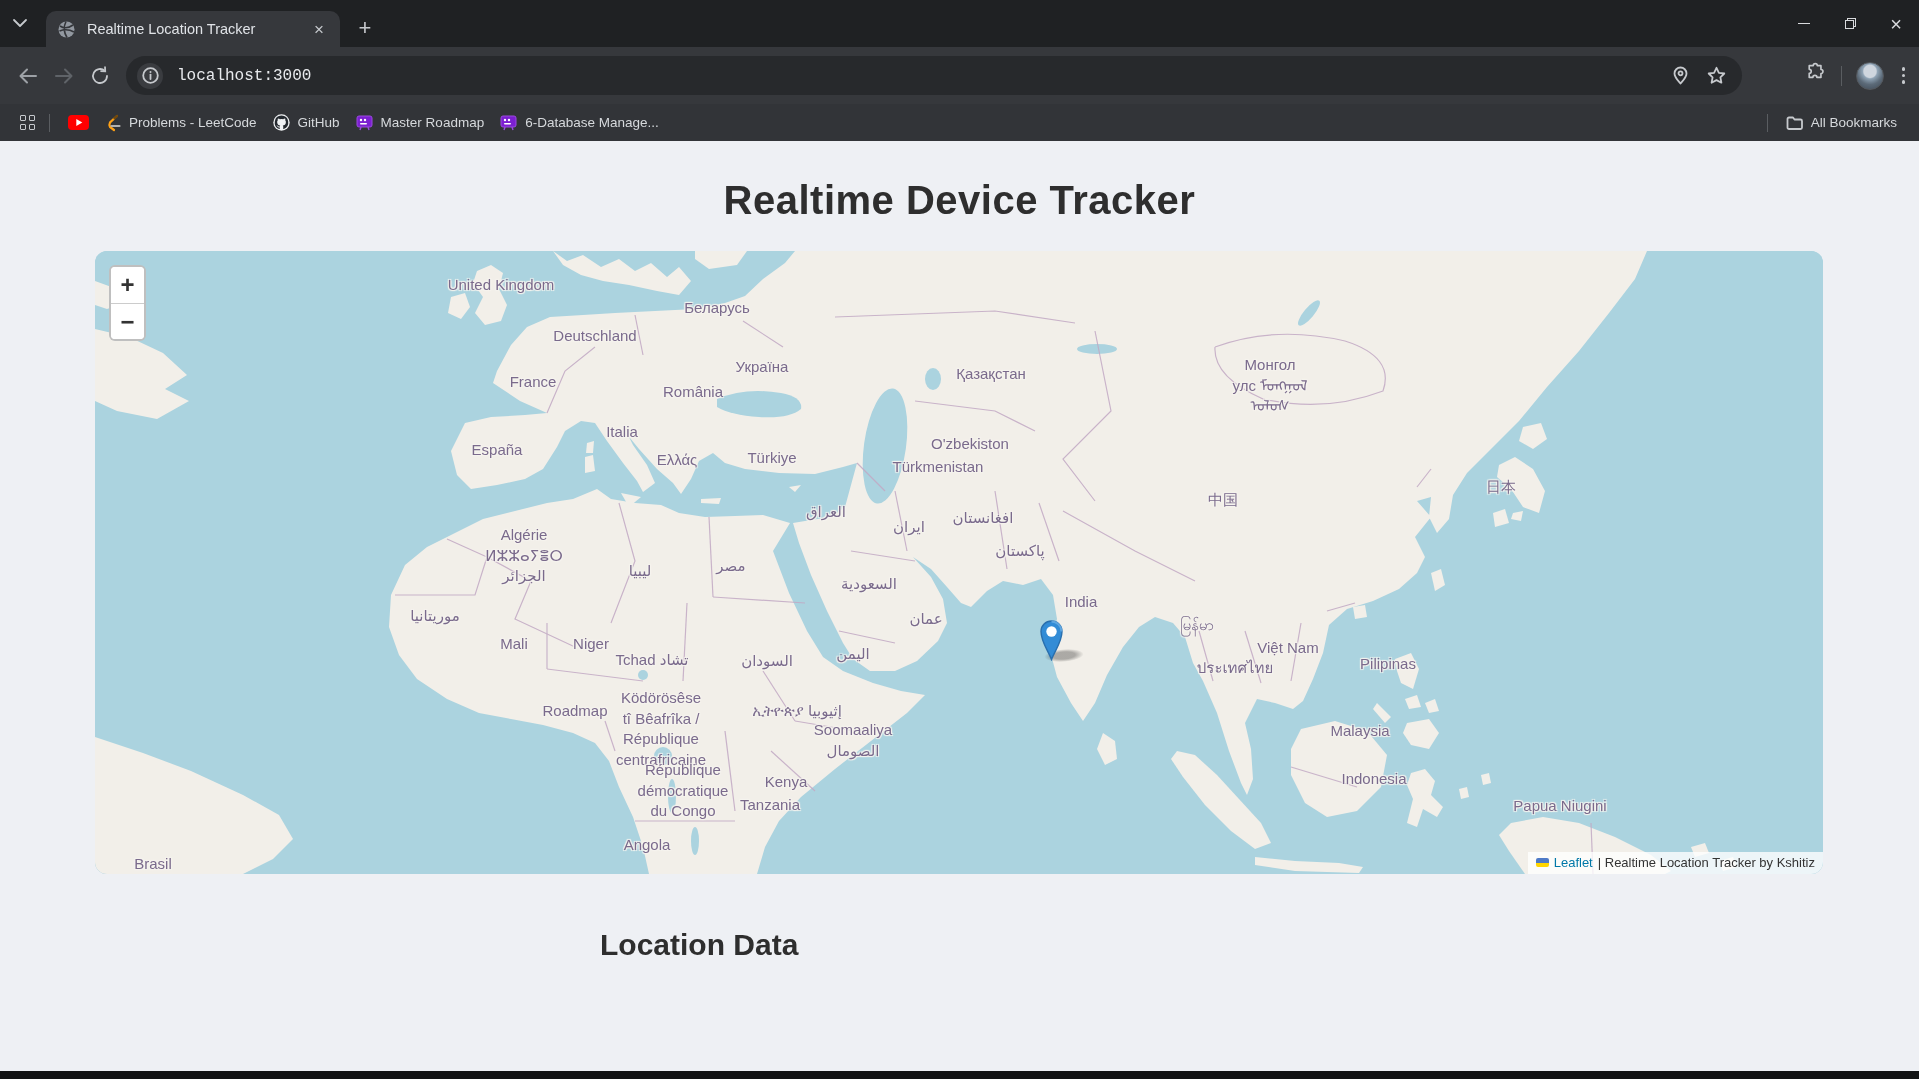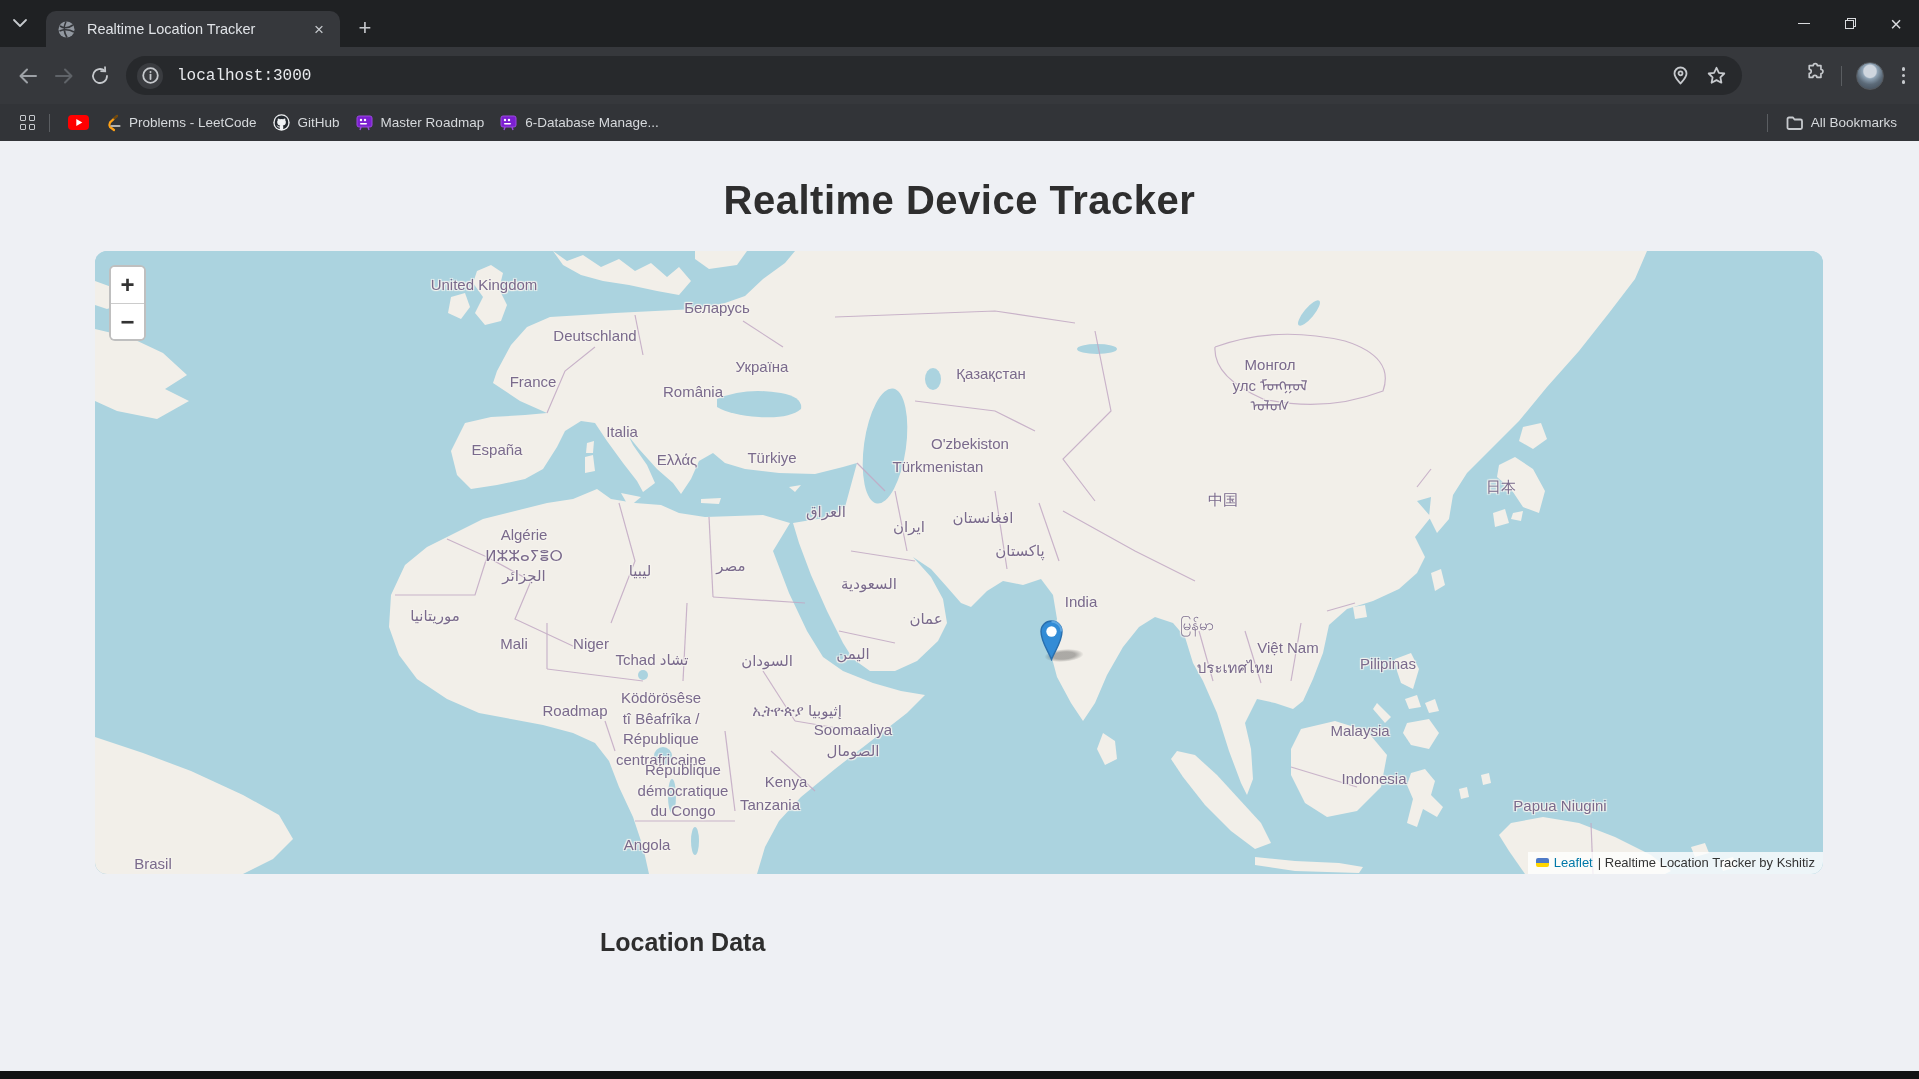--- a/index.html
+++ b/index.html
@@ -68,21 +68,21 @@
                    background:radial-gradient(ellipse at center, rgba(40,40,40,.35) 0 40%, rgba(40,40,40,0) 72%);
                    transform:skewX(-32deg); }
   .marker { position:absolute; width:27px; height:43px; }
   .attribution { position:absolute; right:0; bottom:0; background:rgba(255,255,255,.78);
                  padding:3px 8px 4px 8px; font-size:13px; color:#333; display:flex; align-items:center; gap:5px; }
   .attr-flag { width:13px; height:9px; border-radius:2px; overflow:hidden; display:inline-block; }
   .attr-flag .fb { display:block; width:100%; height:50%; background:#4e7ac7; }
   .attr-flag .fy { display:block; width:100%; height:50%; background:#ffd500; }
   .attr-link { color:#0078a8; text-decoration:none; cursor:pointer; }
 
-  .page-h2 { position:absolute; left:600px; top:787px; font-size:25px; font-weight:bold; color:#2e2e2e; }
+  .page-h2 { position:absolute; left:600px; top:787px; font-size:30px; font-weight:bold; color:#2e2e2e; }
   .loc-line { position:absolute; left:0; top:855px; width:100%; text-align:center; font-size:20px; color:#1d1d1d; }
 
   .bottom-edge { position:absolute; left:0; top:1071px; width:100%; height:8px; background:#121314; }
 
   svg .ico { stroke:#c6c9cd; stroke-width:1.8; fill:none; stroke-linecap:round; stroke-linejoin:round; }
 </style>
 </head>
 <body>
 
 <div id="screen">
@@ -322,21 +322,21 @@
           <path d="M1150,380 L1166,432"></path>
           <path d="M1206,372 L1196,430"></path>
           <path d="M1196,516 L1262,536"></path>
           <path d="M1496,572 L1498,623"></path>
           <path d="M1322,236 L1336,218"></path>
           <path d="M1232,360 L1260,352"></path>
         </g>
       </svg>
 
       <div style="position:absolute;left:0;top:0;width:100%;height:100%;">
-          <div class="map-label" style="left: 379px; top: 34px; padding-left: 20px;">
+          <div class="map-label" style="left: 396px; top: 34px; padding-left: 20px;">
             <div>United Kingdom</div>
           </div>
           <div class="map-label" style="left: 622px; top: 57px;">
             <div>Беларусь</div>
           </div>
           <div class="map-label" style="left: 500px; top: 85px;">
             <div>Deutschland</div>
           </div>
           <div class="map-label" style="left: 667px; top: 116px;">
             <div>Україна</div>

